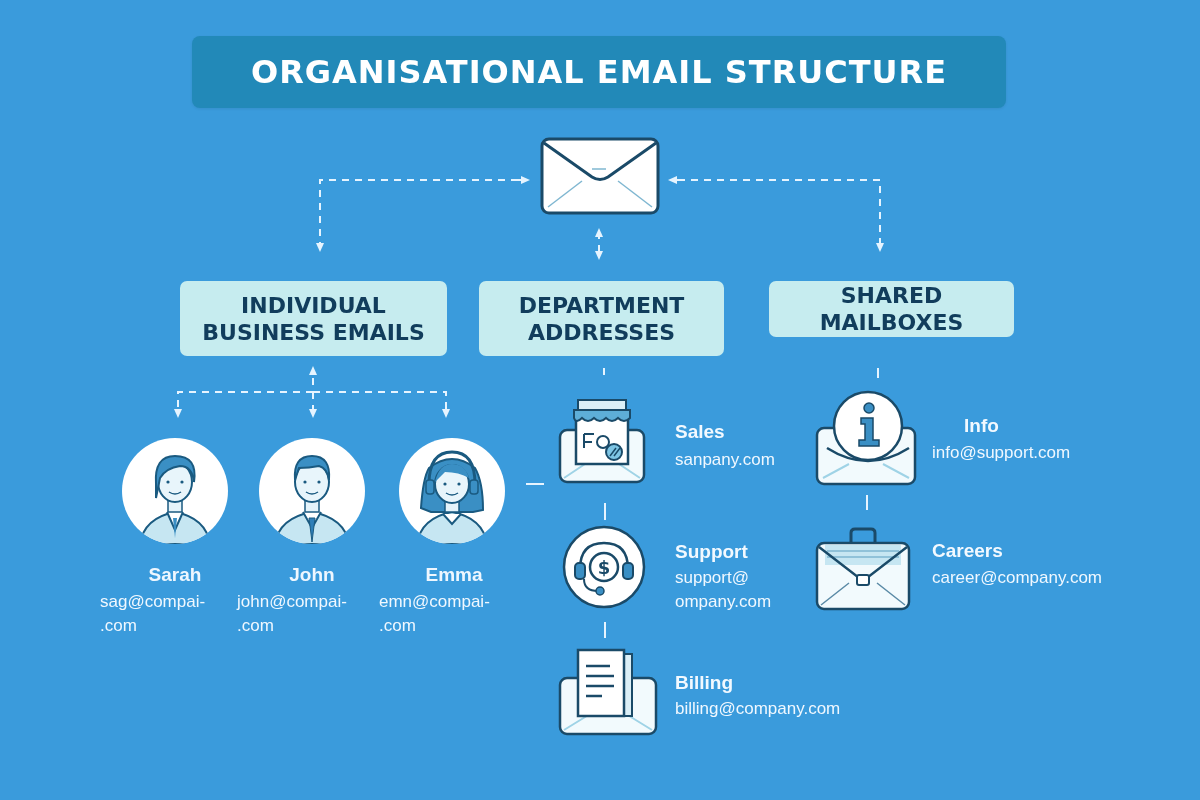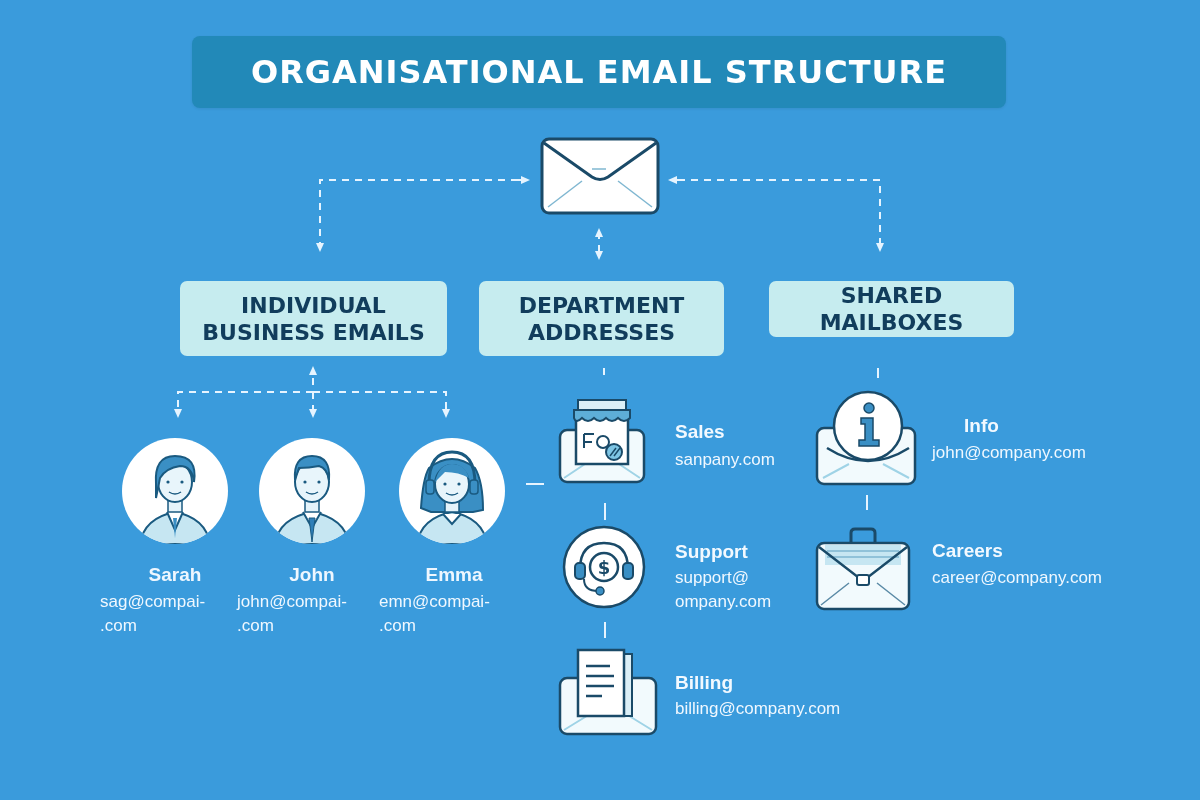--- a/index.html
+++ b/index.html
@@ -222,21 +222,21 @@
   <svg width="106" height="100" viewBox="0 0 106 100">
     <rect x="2" y="40" width="98" height="56" rx="7" fill="#f2fafd" stroke="#1a4a68" stroke-width="2.5"></rect>
     <path d="M8,90 L34,76 M94,90 L68,76" stroke="#9fd3e6" stroke-width="2"></path>
     <circle cx="53" cy="38" r="34" fill="#ffffff" stroke="#1a4a68" stroke-width="2.5"></circle>
     <path d="M12,60 Q53,86 94,60" fill="none" stroke="#1a4a68" stroke-width="2.5"></path>
     <circle cx="54" cy="20" r="5" fill="#3a8fc4" stroke="#1a4a68" stroke-width="1.5"></circle>
     <path d="M46,30 L58,30 L58,52 L64,52 L64,58 L44,58 L44,52 L50,52 L50,36 L46,36 Z" fill="#3a8fc4" stroke="#1a4a68" stroke-width="1.5"></path>
   </svg>
 </div>
 <div class="abs item-label" style="left:964px; top:415px;">Info</div>
-<div class="abs item-email" style="left:932px; top:441px;">john@company.com</div>
+<div class="abs item-email" style="left:932px; top:441px;">info@support.com</div>
 
 <div class="abs icon-box" style="left:815px; top:525px; width:96px; height:88px;">
   <svg width="96" height="88" viewBox="0 0 96 88">
     <path d="M36,20 L36,8 Q36,4 40,4 L56,4 Q60,4 60,8 L60,20" fill="none" stroke="#1a4a68" stroke-width="3"></path>
     <rect x="2" y="18" width="92" height="66" rx="7" fill="#f2fafd" stroke="#1a4a68" stroke-width="2.5"></rect>
     <rect x="10" y="20" width="76" height="20" fill="#c6e6f2"></rect>
     <path d="M12,26 L84,26 M12,32 L84,32" stroke="#7fb7d1" stroke-width="1.5"></path>
     <path d="M4,22 L48,56 L92,22" fill="none" stroke="#1a4a68" stroke-width="2.5"></path>
     <path d="M6,80 L34,58 M90,80 L62,58" stroke="#5a8aa6" stroke-width="1.5"></path>
     <rect x="42" y="50" width="12" height="10" rx="2" fill="#ffffff" stroke="#1a4a68" stroke-width="2"></rect>

